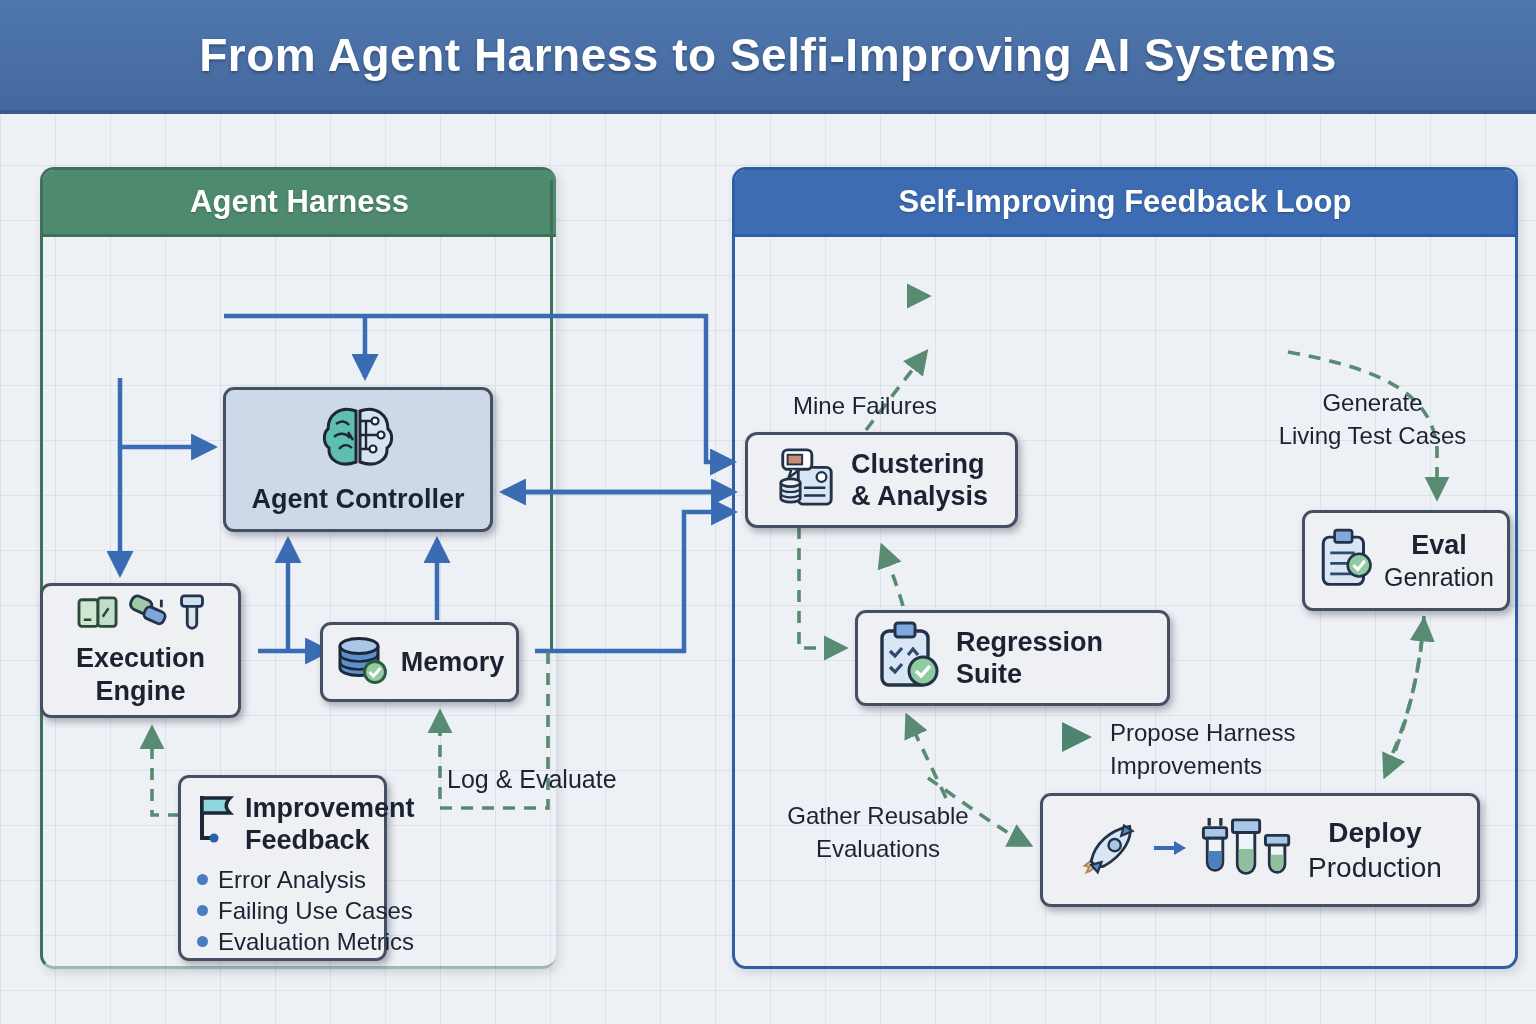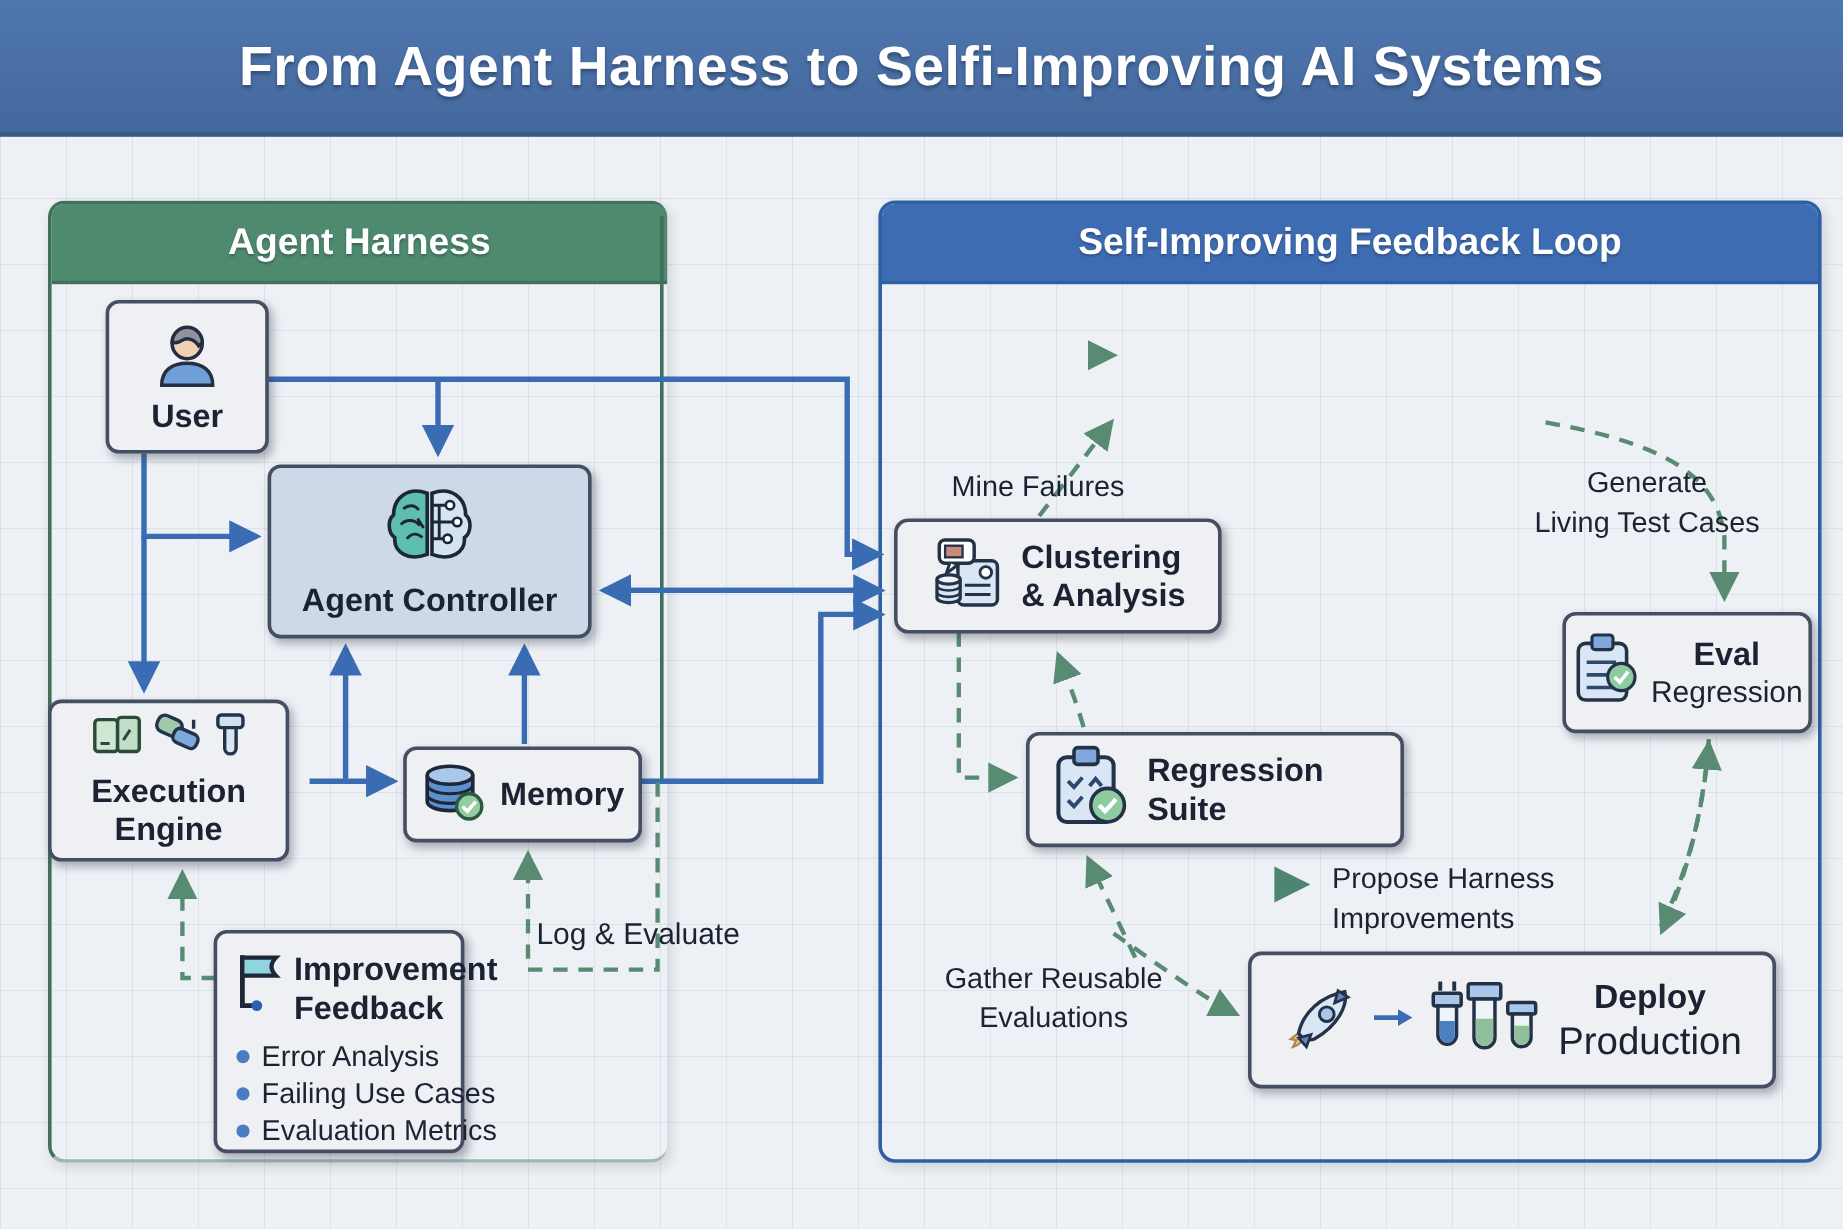--- a/index.html
+++ b/index.html
@@ -109,30 +109,20 @@
     </g>
   </svg>
 
   <div class="panel panel-harness">
     <div class="panel-header">
       <span>Agent Harness</span>
     </div>
   </div>
   <div class="harness-right-border"></div>
 
-  <div class="node col" style="left:88px;top:250px;width:136px;height:128px;">
-    <span>
-      <svg width="58" height="62" viewBox="0 0 60 64">
-        <path d="M8 59 C8 46 17 40 30 40 C43 40 52 46 52 59 Z" fill="#6f9ed8" stroke="#252e40" stroke-width="3"></path>
-        <circle cx="30" cy="23" r="13" fill="#f0d2b2" stroke="#252e40" stroke-width="3"></circle>
-        <path d="M17 22 a13 13 0 0 1 26 0 l-3 3 c-5 -7 -11 -7 -14 -5 c-3 2 -6 3 -9 2 z" fill="#8e939c" stroke="#252e40" stroke-width="3"></path>
-      </svg>
-    </span>
-    <span class="lbl">User</span>
-  </div>
 
   <div class="node col" style="left:223px;top:387px;width:270px;height:145px;background:#cdd9e9;">
     <span>
       <svg width="76" height="68" viewBox="0 0 76 66">
         <path d="M36 7 C20 1 8 11 8 25 C3 29 3 40 9 44 C8 56 20 64 36 58 Z" fill="#5fbfae" stroke="#1d2737" stroke-width="3"></path>
         <path d="M16 20 c5 -4 10 -3 13 1 M14 33 c5 -5 12 -4 16 1 M19 45 c4 -5 9 -5 13 -1 M28 28 l5 8" fill="none" stroke="#1d2737" stroke-width="2.4"></path>
         <path d="M40 7 C56 1 68 11 68 25 C73 29 73 40 67 44 C68 56 56 64 40 58 Z" fill="#d4e4f2" stroke="#1d2737" stroke-width="3"></path>
         <path d="M40 17 H52 M40 31 H58 M40 45 H50 M46 17 V45" fill="none" stroke="#1d2737" stroke-width="2.4"></path>
         <circle cx="55" cy="17" r="3.5" fill="#fff" stroke="#1d2737" stroke-width="2.2"></circle>
         <circle cx="61" cy="31" r="3.5" fill="#fff" stroke="#1d2737" stroke-width="2.2"></circle>
@@ -164,21 +154,21 @@
           <path d="M8 13 V31 a5 5 0 0 0 10 0 V13 Z" fill="#d8e6f2" stroke="#24334a" stroke-width="3"></path>
         </svg>
       </span>
     </span>
     <span class="lbl" style="margin-top:6px;text-align:center;">
       <span>Execution</span><br>
       <span>Engine</span>
     </span>
   </div>
 
-  <div class="node row" style="left:336px;top:622px;width:199px;height:80px;gap:12px;">
+  <div class="node row" style="left:320px;top:622px;width:199px;height:80px;gap:12px;">
     <span>
       <svg width="54" height="50" viewBox="0 0 54 50">
         <path d="M5 11 V33 a19 7.5 0 0 0 38 0 V11" fill="#5e90d0" stroke="#1d2737" stroke-width="3"></path>
         <ellipse cx="24" cy="11" rx="19" ry="7.5" fill="#a9c7e8" stroke="#1d2737" stroke-width="3"></ellipse>
         <path d="M5 19 a19 7.5 0 0 0 38 0 M5 27 a19 7.5 0 0 0 38 0" fill="none" stroke="#1d2737" stroke-width="2.6"></path>
         <circle cx="40" cy="37" r="10.5" fill="#93cba3" stroke="#2c5a40" stroke-width="2.8"></circle>
         <path d="M34.5 37 l4 4 l7 -8" fill="none" stroke="#ffffff" stroke-width="3"></path>
       </svg>
     </span>
     <span class="lbl">Memory</span>
@@ -255,21 +245,21 @@
       <svg width="56" height="64" viewBox="0 0 64 70">
         <rect x="6" y="10" width="46" height="54" rx="7" fill="#d9e6f5" stroke="#243247" stroke-width="3.4"></rect>
         <rect x="19" y="2" width="20" height="14" rx="3" fill="#7fa8dc" stroke="#243247" stroke-width="3"></rect>
         <path d="M14 28 h28 M14 40 h28 M14 52 h28" fill="none" stroke="#2c4a6e" stroke-width="3.4"></path>
         <circle cx="47" cy="42" r="13" fill="#8fcba0" stroke="#243247" stroke-width="3"></circle>
         <path d="M40.5 42 l5 5 l8 -10" fill="none" stroke="#ffffff" stroke-width="3.4"></path>
       </svg>
     </span>
     <span style="text-align:center;">
       <div class="lbl">Eval</div>
-      <div class="sub" style="font-size:25px;">Regression</div>
+      <div class="sub" style="font-size:25px;">Genration</div>
     </span>
   </div>
 
   <div class="node row" style="left:1040px;top:793px;width:440px;height:114px;gap:12px;">
     <span>
       <svg width="62" height="58" viewBox="0 0 66 60">
         <path d="M16 50 l-9 7 l5 1 l-3 6 c7 -2 10 -7 11 -12 z" fill="#e8c9a4" stroke="#b0854e" stroke-width="2" transform="translate(0,-8)"></path>
         <path d="M14 44 C18 25 34 11 55 7 C58 19 49 37 28 49 C23 51 17 49 14 44 Z" fill="#d9e6f5" stroke="#243247" stroke-width="3"></path>
         <circle cx="39" cy="27" r="6.5" fill="#a9c7e8" stroke="#243247" stroke-width="2.6"></circle>
         <path d="M25 45 l-11 3 l7 8 z" fill="#5e86c0" stroke="#243247" stroke-width="2.4"></path>
@@ -291,21 +281,21 @@
         <rect x="32" y="4" width="28" height="13" rx="2" fill="#a9c7e8" stroke="#243247" stroke-width="3"></rect>
         <path d="M37 17 V50 a9 9 0 0 0 18 0 V17 Z" fill="#eef3f8" stroke="#243247" stroke-width="3"></path>
         <path d="M38.5 34 V50 a7.5 7.5 0 0 0 15 0 V34 Z" fill="#8fbf9c"></path>
         <rect x="66" y="20" width="24" height="10" rx="2" fill="#a9c7e8" stroke="#243247" stroke-width="3"></rect>
         <path d="M70 30 V50 a8 8 0 0 0 16 0 V30 Z" fill="#eef3f8" stroke="#243247" stroke-width="3"></path>
         <path d="M71.5 40 V50 a6.5 6.5 0 0 0 13 0 V40 Z" fill="#8fbf9c"></path>
       </svg>
     </span>
     <span style="text-align:center;">
       <div class="lbl" style="font-size:28px;">Deploy</div>
-      <div class="sub" style="font-size:32px;">Production</div>
+      <div class="sub" style="font-size:28px;">Production</div>
     </span>
   </div>
 
   <div class="freelabel" style="left:793px;top:389px;">Mine Failures</div>
 
   <div class="freelabel" style="left:1270px;top:386px;width:205px;text-align:center;">
     <span>Generate</span><br>
     <span>Living Test Cases</span>
   </div>
 

